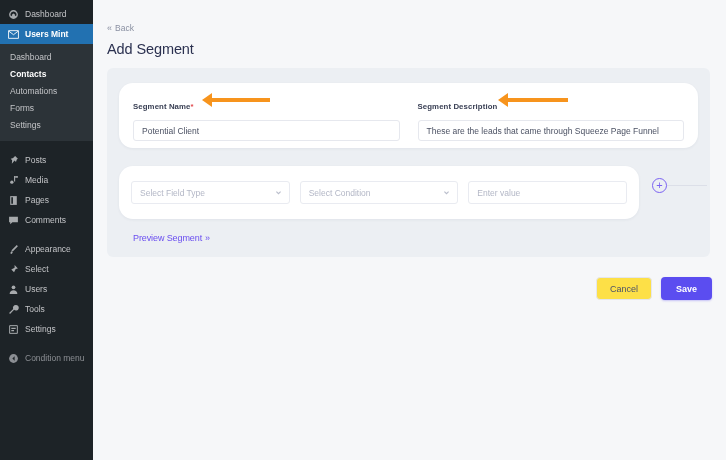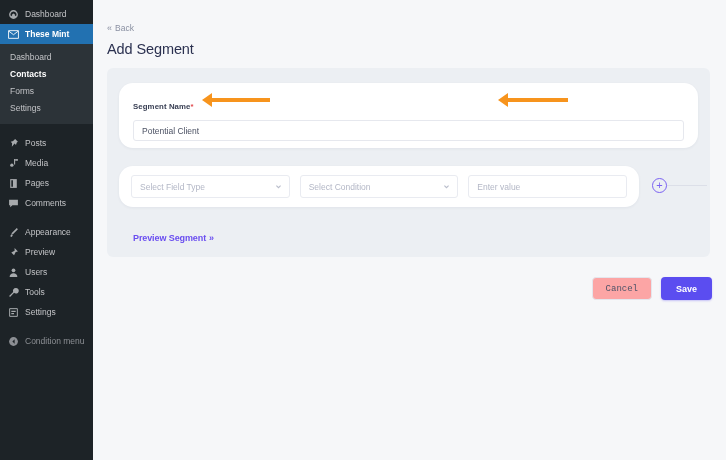--- a/index.html
+++ b/index.html
@@ -128,21 +128,21 @@
     font-size: 8.5px;
     color: #4b5163;
     white-space: nowrap;
     overflow: hidden;
   }
 
   
   .card-filter {
     position: absolute;
     left: 12px; top: 98px;
-    width: 520px; height: 41px;
+    width: 520px; height: 53px;
     display: flex; align-items: center;
     padding: 8px 12px;
     gap: 10px;
   }
   .ctrl {
     height: 23px;
     border: 1px solid #e9ebf1;
     border-radius: 3px;
     background: #fff;
     display: flex; align-items: center;
@@ -179,45 +179,44 @@
   .add-line {
     width: 40px; height: 1px;
     background: #dcdfe8;
   }
 
   .preview-link {
     position: absolute;
     left: 26px; top: 165px;
     color: #6a4ef0;
     font-size: 9px;
-    font-weight: bold;
+    font-weight: normal;
     display: flex; align-items: center; gap: 3px;
     letter-spacing: -0.1px;
   }
   .preview-chev { font-size: 9px; line-height: 1; }
 
   
   .footer {
     position: absolute;
     right: 14px; top: 277px;
     display: flex; align-items: center; gap: 9px;
   }
   .btn {
     height: 23px;
     border-radius: 4px;
     display: flex; align-items: center; justify-content: center;
     font-size: 9px;
     padding: 0 13px;
   }
   .btn-cancel {
-    background: #fca5a5;
+    background: #fde047;
     border: 1px solid #e4e6ed;
     color: #4d5368;
     min-width: 51px;
-    font-family: Liberation Mono, monospace;
   }
   .btn-save {
     background: #5b4df0;
     color: #fff;
     min-width: 51px;
     font-weight: bold;
     box-shadow: 0 1px 2px rgba(91,77,240,0.3);
   }
 
   
@@ -258,31 +257,34 @@
       <span>Dashboard</span>
     </div>
 
     <div class="wp-item active">
       <span class="ic">
         <svg viewBox="0 0 20 16">
             <path d="M1 1h18v14H1z" fill="none" stroke="currentColor" stroke-width="1.6"></path>
             <path d="M1.6 2l8.4 6.4L18.4 2" fill="none" stroke="currentColor" stroke-width="1.6"></path>
           </svg>
       </span>
-      <span>These Mint</span>
+      <span>Users Mint</span>
     </div>
 
     <div class="wp-sub">
       <div class="wp-subitem">
         <span>Dashboard</span>
       </div>
       <div class="wp-subitem cur">
         <span>Contacts</span>
       </div>
       <div class="wp-subitem">
+        <span>Automations</span>
+      </div>
+      <div class="wp-subitem">
         <span>Forms</span>
       </div>
       <div class="wp-subitem">
         <span>Settings</span>
       </div>
     </div>
 
     <div class="wp-sep"></div>
 
     <div class="wp-item">
@@ -330,21 +332,21 @@
           </svg>
       </span>
       <span>Appearance</span>
     </div>
     <div class="wp-item">
       <span class="ic">
         <svg viewBox="0 0 20 20">
             <path d="M12 2l6 6-4 1-3 6-5-5 6-3z"></path>
           </svg>
       </span>
-      <span>Preview</span>
+      <span>Select</span>
     </div>
     <div class="wp-item">
       <span class="ic">
         <svg viewBox="0 0 20 20">
             <circle cx="10" cy="6" r="3.4"></circle>
             <path d="M3 18c0-4 3.2-6.5 7-6.5s7 2.5 7 6.5z"></path>
           </svg>
       </span>
       <span>Users</span>
     </div>
@@ -392,20 +394,24 @@
 
       <div class="card card-fields">
 
         <div class="fgroup">
           <div class="flabel">
             <span>Segment Name</span><span class="req">*</span>
           </div>
           <div class="finput">Potential Client</div>
         </div>
 
+        <div class="fgroup">
+          <div class="flabel">Segment Description</div>
+          <div class="finput">These are the leads that came through Squeeze Page Funnel</div>
+        </div>
 
       </div>
 
       <div class="card card-filter">
         <div class="ctrl sel1">
           <span>Select Field Type</span>
           <span class="chev">
             <svg viewBox="0 0 10 10">
                 <path d="M2 3.5L5 6.5 8 3.5"></path>
               </svg>

